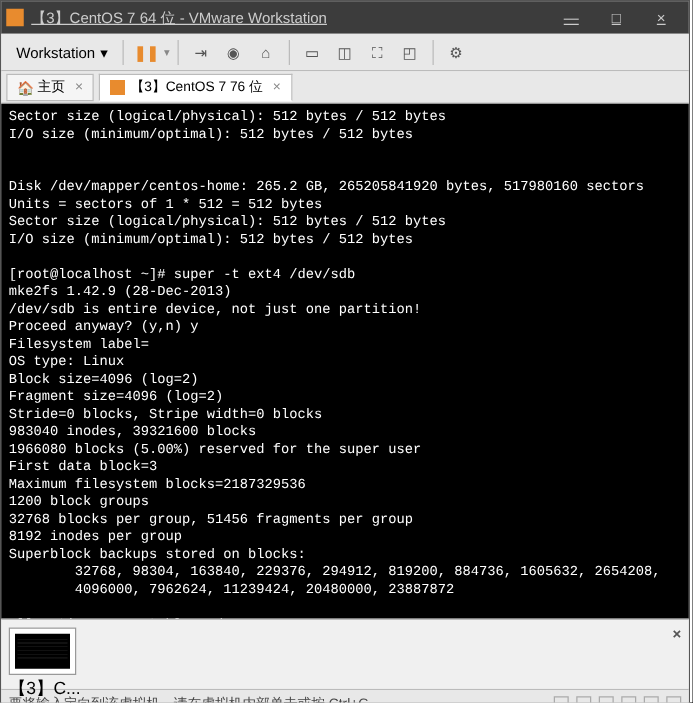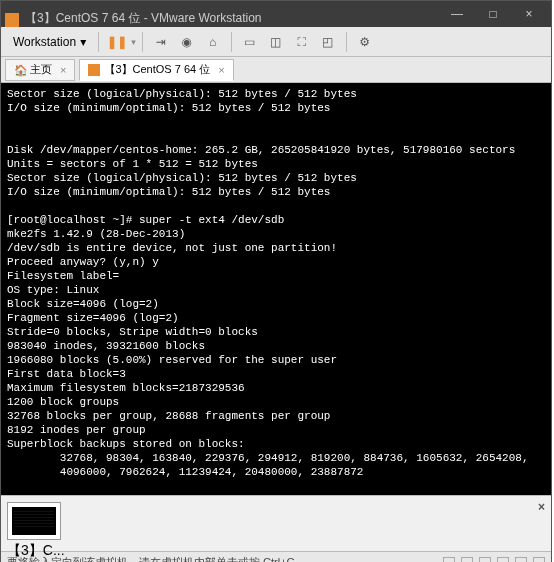--- a/index.html
+++ b/index.html
@@ -1,18 +1,18 @@
 <!DOCTYPE html>
 <html><head>
 <meta charset="utf-8">
 <style>
 * { margin: 0; padding: 0; box-sizing: border-box; }
 body { font-family: "Segoe UI", Tahoma, sans-serif; font-size: 12px; background: #fff; width: 554px; height: 562px; overflow: hidden; }
 .window { border: 1px solid #555; width: 552px; background: #f0f0f0; }
-.titlebar { background: #3c3c3c; color: #ccc; height: 26px; display: flex; align-items: flex-end; padding: 0 4px; }
+.titlebar { background: #3c3c3c; color: #ccc; height: 26px; display: flex; align-items: center; padding: 0 4px; text-decoration: underline; }
 .titlebar .ico { width: 14px; height: 14px; background: #e88b2e; margin-right: 6px; }
 .titlebar .title { flex: 1; font-size: 12px; }
 .titlebar .winbtn { width: 36px; height: 26px; display: flex; align-items: center; justify-content: center; color: #ccc; font-size: 12px; }
 .toolbar { background: #e8e8e8; height: 30px; display: flex; align-items: center; padding: 0 6px; border-bottom: 1px solid #bbb; gap: 2px; }
 .tb-drop { display: flex; align-items: center; font-size: 12px; padding: 2px 6px; }
 .tb-sep { width: 1px; height: 20px; background: #bbb; margin: 0 4px; }
 .tb-btn { width: 24px; height: 24px; display: flex; align-items: center; justify-content: center; color: #555; border-radius: 2px; }
 .tb-btn.orange { color: #e88b2e; font-weight: bold; }
 .tabbar { background: #e8e8e8; height: 26px; display: flex; align-items: center; padding: 0 4px; border-bottom: 1px solid #bbb; gap: 4px; }
 .tab { display: flex; align-items: center; padding: 2px 8px; border: 1px solid #bbb; background: #f5f5f5; font-size: 11px; gap: 4px; height: 22px; }
@@ -66,21 +66,21 @@
   </div>
 
   <div class="tabbar">
     <div class="tab">
       <span class="home-ico">🏠</span>
       <span>主页</span>
       <span class="x">×</span>
     </div>
     <div class="tab active">
       <span class="vm-ico"></span>
-      <span>【3】CentOS 7 64 位</span>
+      <span>【3】CentOS 7 76 位</span>
       <span class="x">×</span>
     </div>
   </div>
 
   <div class="term"><span>Sector size (logical/physical): 512 bytes / 512 bytes</span>
 <span>I/O size (minimum/optimal): 512 bytes / 512 bytes</span>
 <span></span>
 <span></span>
 <span>Disk /dev/mapper/centos-home: 265.2 GB, 265205841920 bytes, 517980160 sectors</span>
 <span>Units = sectors of 1 * 512 = 512 bytes</span>
@@ -94,21 +94,21 @@
 <span>Filesystem label=</span>
 <span>OS type: Linux</span>
 <span>Block size=4096 (log=2)</span>
 <span>Fragment size=4096 (log=2)</span>
 <span>Stride=0 blocks, Stripe width=0 blocks</span>
 <span>983040 inodes, 39321600 blocks</span>
 <span>1966080 blocks (5.00%) reserved for the super user</span>
 <span>First data block=3</span>
 <span>Maximum filesystem blocks=2187329536</span>
 <span>1200 block groups</span>
-<span>32768 blocks per group, 28688 fragments per group</span>
+<span>32768 blocks per group, 51456 fragments per group</span>
 <span>8192 inodes per group</span>
 <span>Superblock backups stored on blocks:</span>
 <span>        32768, 98304, 163840, 229376, 294912, 819200, 884736, 1605632, 2654208,</span>
 <span>        4096000, 7962624, 11239424, 20480000, 23887872</span>
 <span></span>
 <span>Allocating group tables: done</span>
 
 
 
 <span></span>

